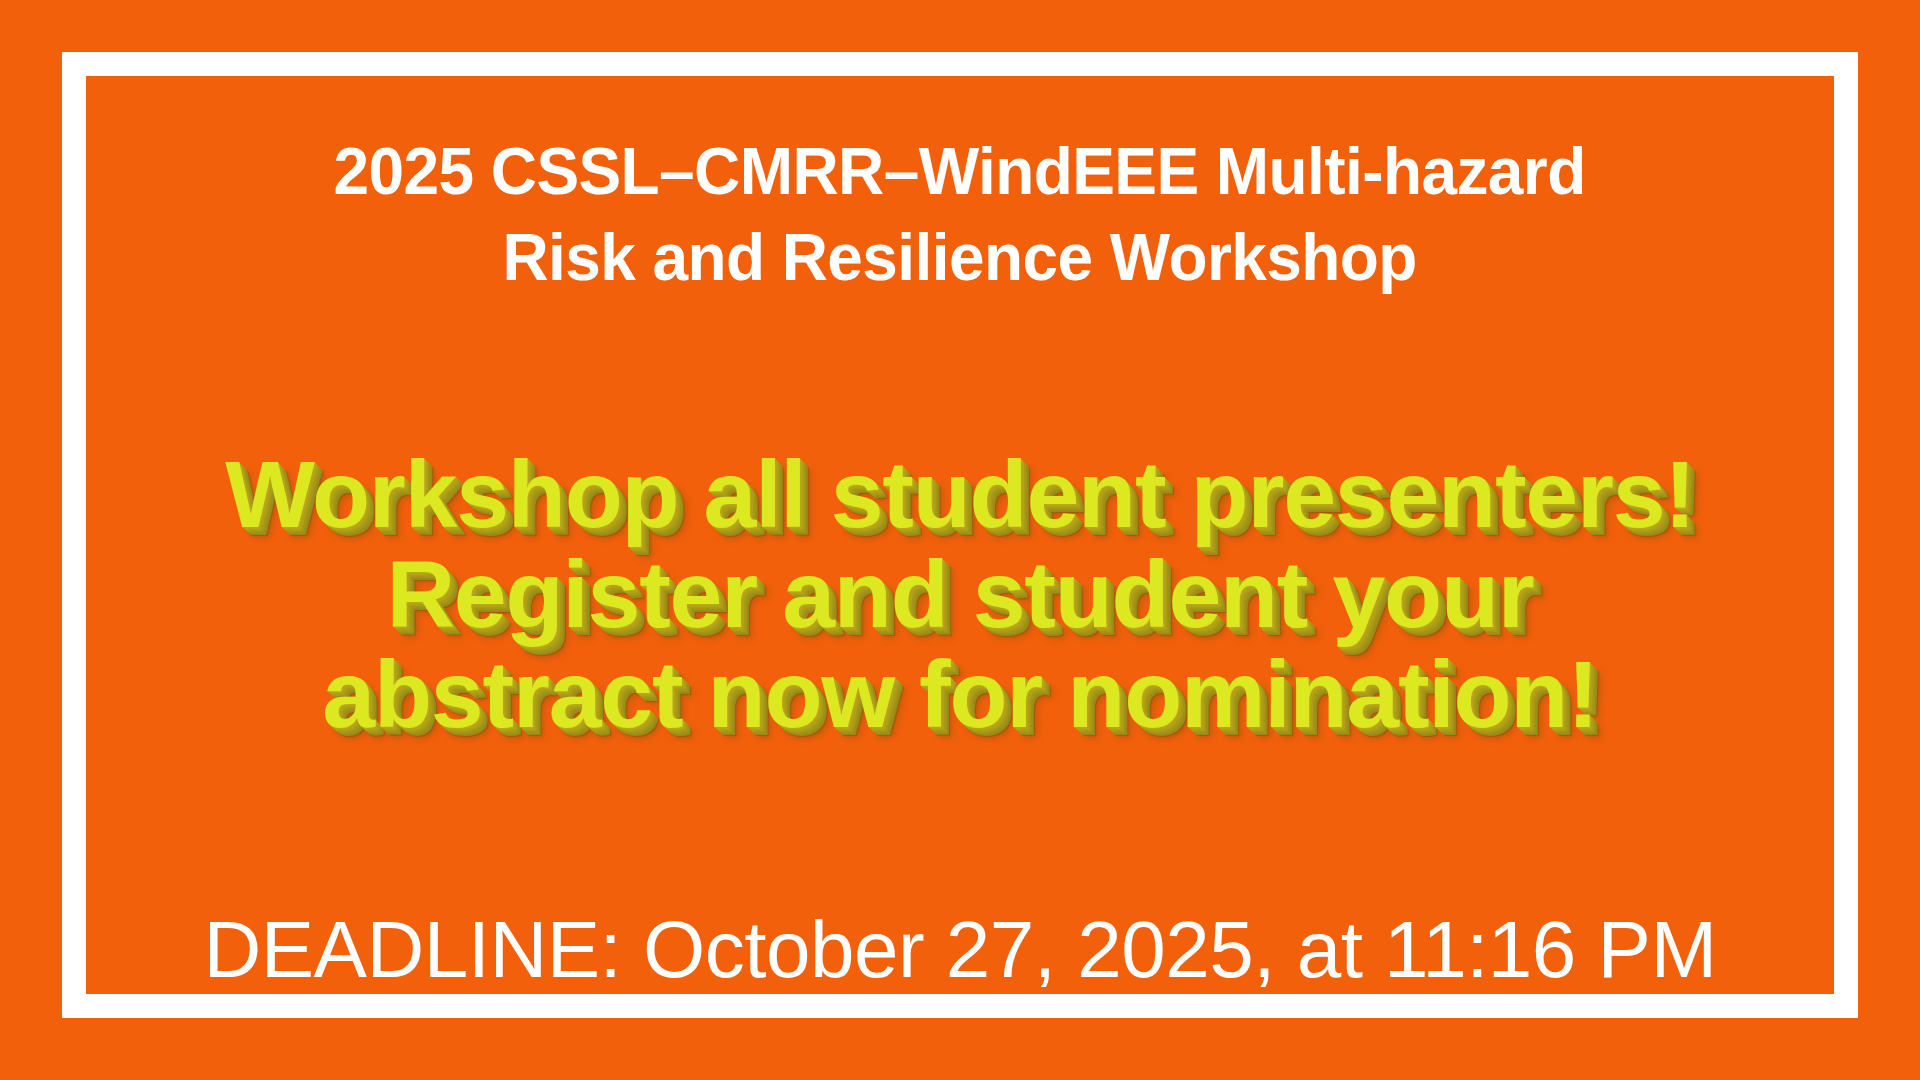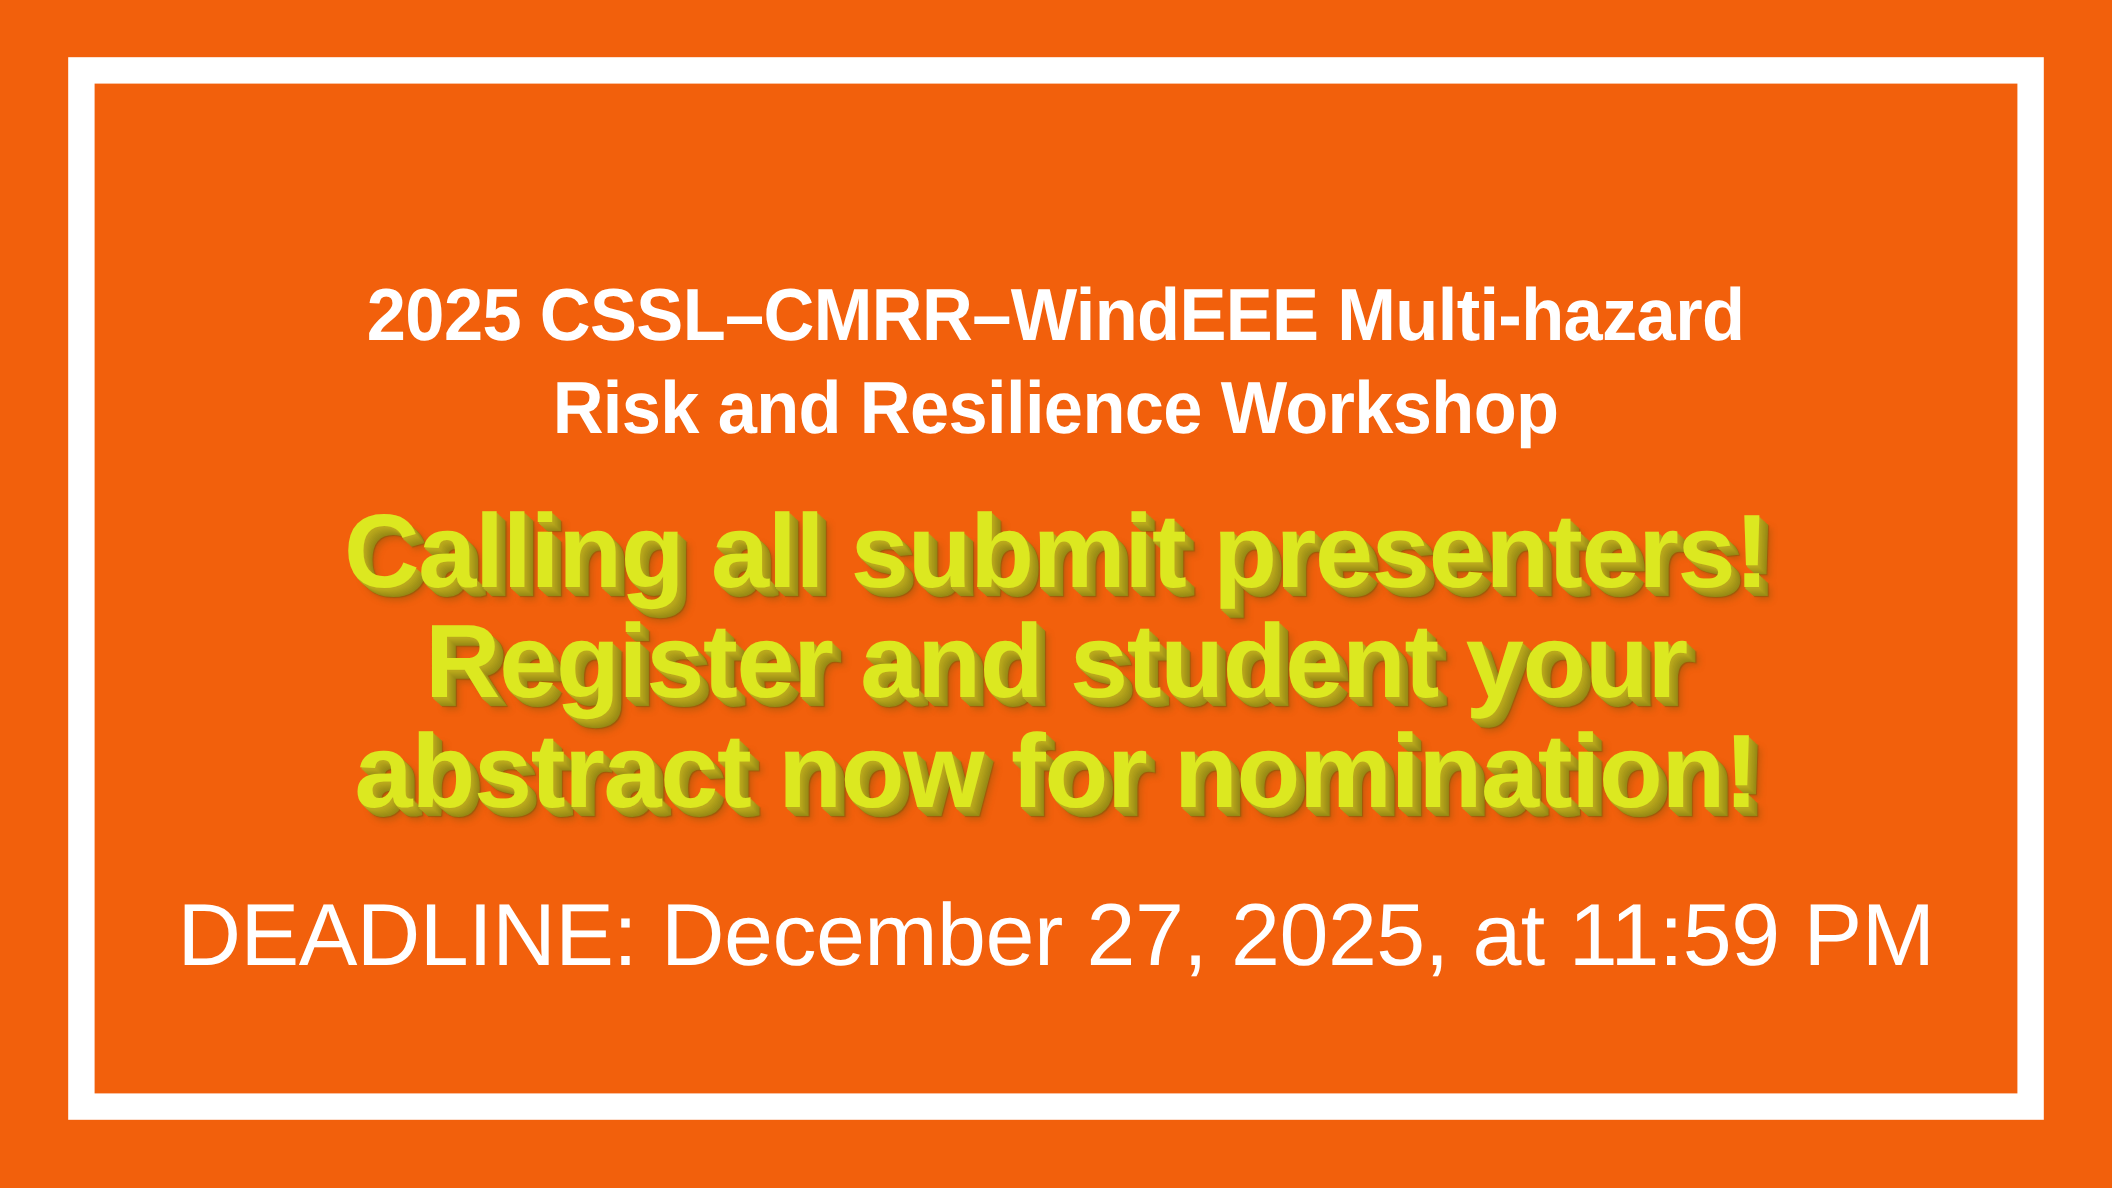--- a/index.html
+++ b/index.html
@@ -38,22 +38,22 @@
   #content {
     position: absolute;
     left: 86px;
     top: 76px;
     right: 86px;
     bottom: 86px;
     box-sizing: border-box;
     display: flex;
     flex-direction: column;
     align-items: center;
-    justify-content: center;
-    padding-top: 68px;
+    justify-content: space-between;
+    padding-top: 52px;
   }
 
   
   .title-block {
     text-align: center;
     color: #FFFFFF;
     font-weight: 900;
     font-size: 67px;
     line-height: 1.28;
     letter-spacing: -0.6px;
@@ -114,21 +114,21 @@
   <div id="frame"></div>
 
   <div id="content">
 
     <div class="title-block">
       <span class="title-line">2025 CSSL–CMRR–WindEEE Multi-hazard</span>
       <span class="title-line">Risk and Resilience Workshop</span>
     </div>
 
     <div class="headline-block">
-      <span class="headline-line l1">Calling all submit presenters!</span>
+      <span class="headline-line l1">Workshop all student presenters!</span>
       <span class="headline-line l2">Register and student your</span>
       <span class="headline-line l3">abstract now for nomination!</span>
     </div>
 
-    <div class="deadline-block">DEADLINE: December 27, 2025, at 11:59 PM</div>
+    <div class="deadline-block">DEADLINE: October 27, 2025, at 11:16 PM</div>
 
   </div>
 </div>
 
 </body></html>

